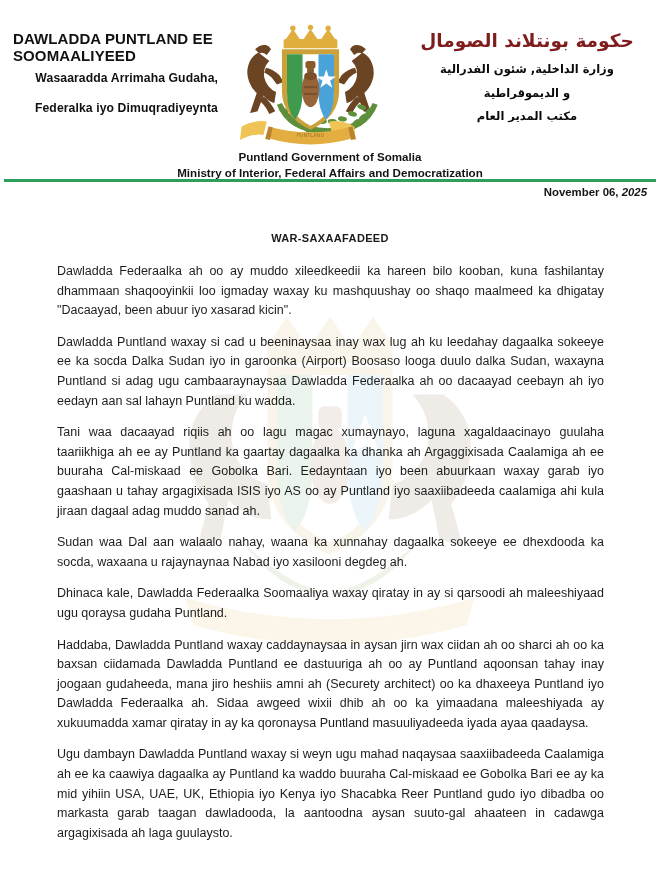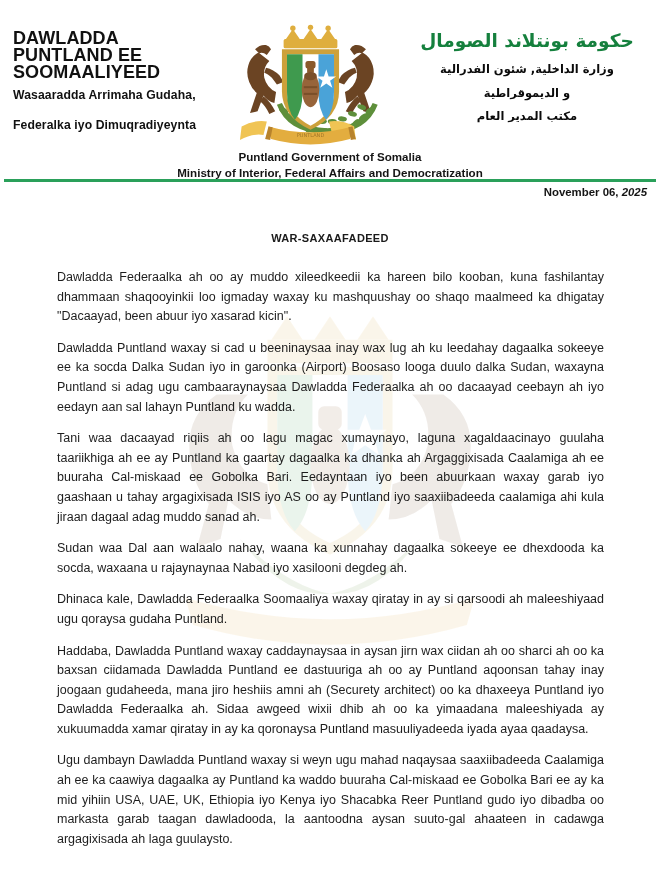--- a/index.html
+++ b/index.html
@@ -41,33 +41,34 @@
     height: 150px;
     z-index: 2;
   }
   .hdr-left {
     position: absolute;
     left: 13px;
     top: 30px;
     width: 205px;
   }
   .hdr-left .l1 {
-    font-size: 18px;
+    font-size: 15px;
     font-weight: bold;
     color: #111111;
     line-height: 17px;
     letter-spacing: 0.1px;
   }
   .hdr-left .l2 {
     font-size: 12.2px;
     font-weight: bold;
     color: #111111;
     line-height: 18px;
     margin-top: 5px;
     letter-spacing: 0.1px;
+    text-align: right;
   }
 
   .crest {
     position: absolute;
     left: 218px;
     top: 24px;
     width: 185px;
     height: 126px;
   }
 
@@ -76,21 +77,21 @@
     right: 8px;
     top: 28px;
     width: 250px;
     text-align: center;
     direction: rtl;
   }
   .hdr-right .ar1 {
     font-family: "DejaVu Sans", sans-serif;
     font-size: 18.5px;
     font-weight: bold;
-    color: #15803d;
+    color: #7f1d1d;
     line-height: 26px;
   }
   .hdr-right .ar2 {
     font-family: "DejaVu Sans", sans-serif;
     font-size: 11.5px;
     font-weight: bold;
     color: #0b0b0b;
     line-height: 15.5px;
     margin-top: 8px;
   }
@@ -157,21 +158,21 @@
     left: 57px;
     top: 262px;
     width: 547px;
     z-index: 2;
   }
   .para {
     font-size: 12.5px;
     line-height: 19.6px;
     color: #1d1d1d;
     text-align: justify;
-    margin: 6px 0 12px 0;
+    margin: 0 0 12px 0;
   }
   .para:last-child { margin-bottom: 0; }
 </style>
 </head>
 <body>
 
 <div class="page">
 
   <div class="watermark">
     <svg viewBox="0 0 220 200" width="430" height="400" aria-hidden="true">

